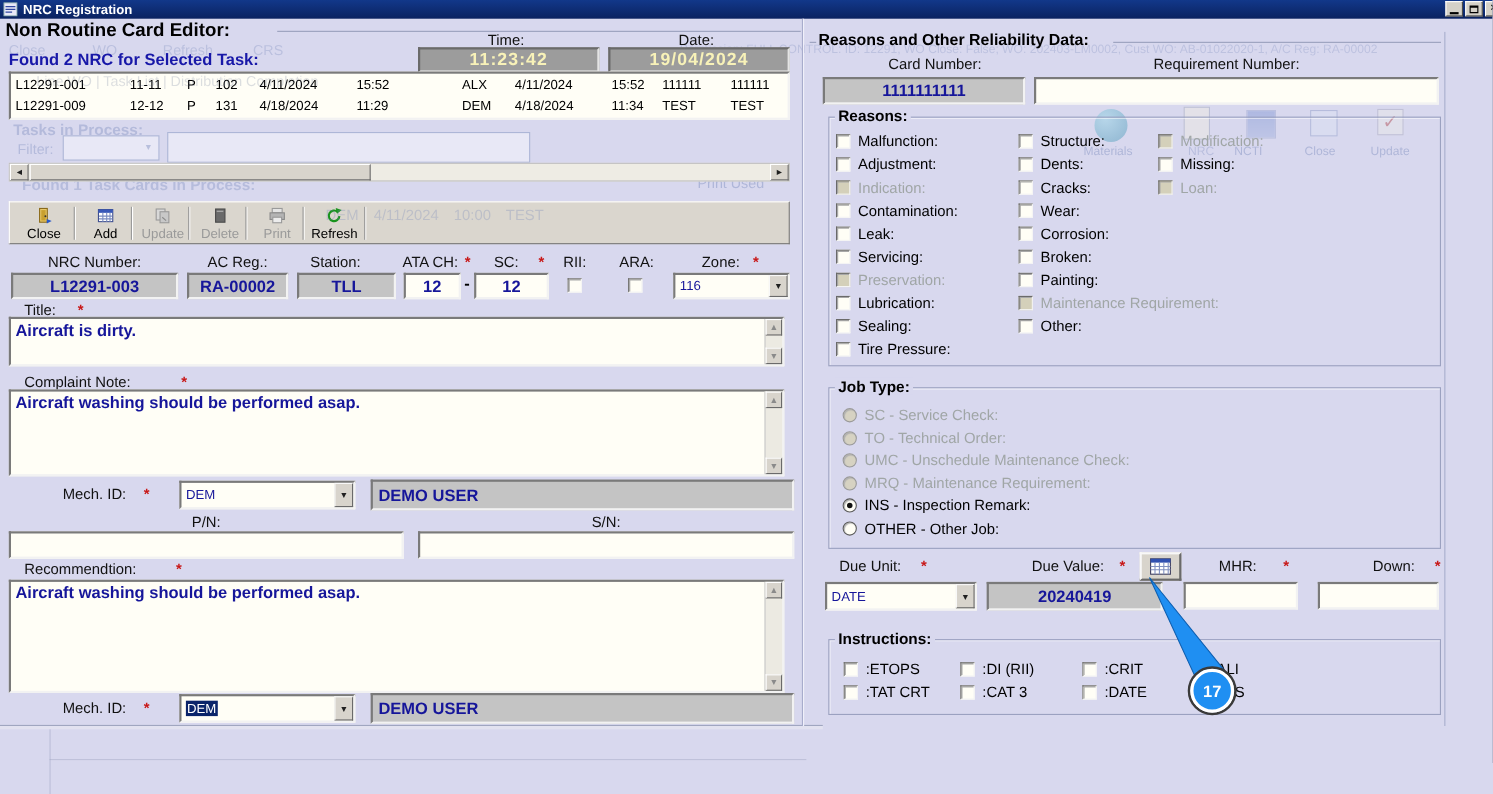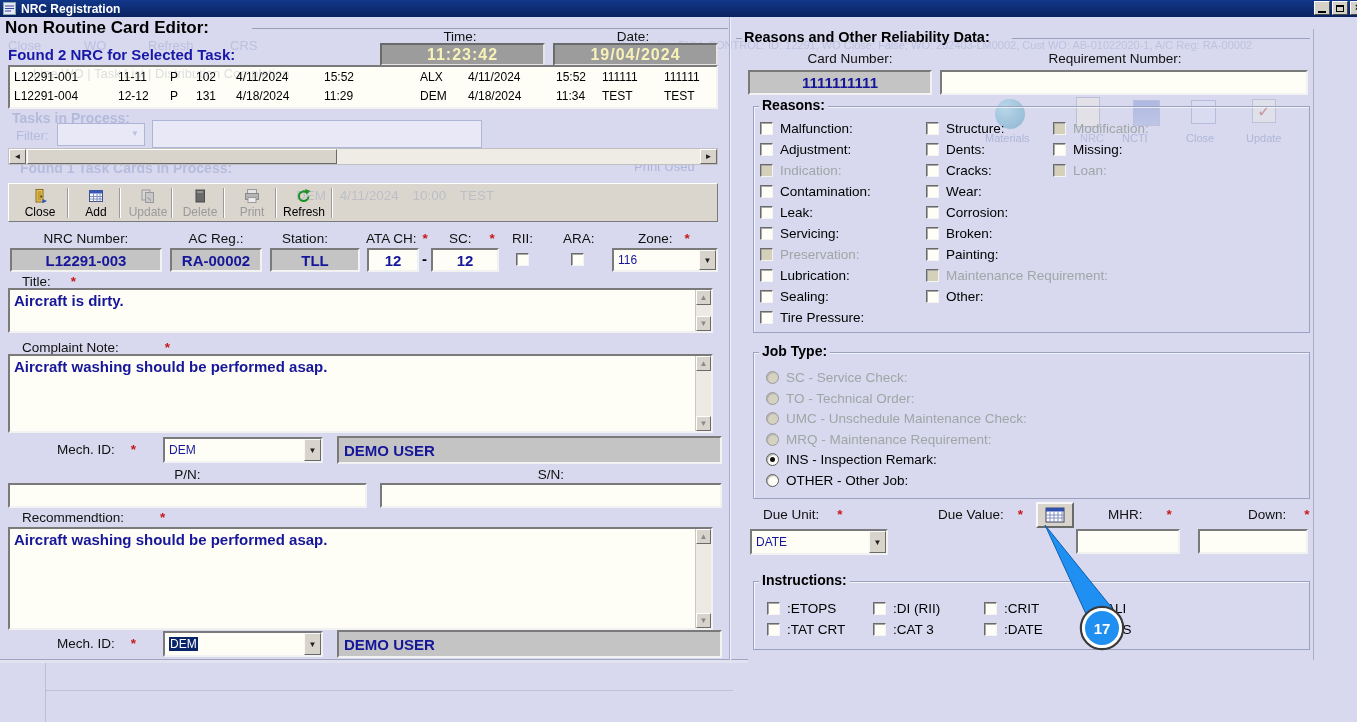--- a/index.html
+++ b/index.html
@@ -113,21 +113,21 @@
       <span class="tc" style="width:40px">102</span>
       <span class="tc" style="width:88px">4/11/2024</span>
       <span class="tc" style="width:96px">15:52</span>
       <span class="tc" style="width:48px">ALX</span>
       <span class="tc" style="width:88px">4/11/2024</span>
       <span class="tc" style="width:46px">15:52</span>
       <span class="tc" style="width:62px">111111</span>
       <span class="tc" style="width:56px">111111</span>
     </div>
     <div class="trow">
-      <span class="tc" style="width:104px">L12291-004</span>
+      <span class="tc" style="width:104px">L12291-009</span>
       <span class="tc" style="width:52px">12-12</span>
       <span class="tc" style="width:26px">P</span>
       <span class="tc" style="width:40px">131</span>
       <span class="tc" style="width:88px">4/18/2024</span>
       <span class="tc" style="width:96px">11:29</span>
       <span class="tc" style="width:48px">DEM</span>
       <span class="tc" style="width:88px">4/18/2024</span>
       <span class="tc" style="width:46px">11:34</span>
       <span class="tc" style="width:62px">TEST</span>
       <span class="tc" style="width:56px">TEST</span>
@@ -448,20 +448,21 @@
     </div>
   <div class="abs flexlbl" style="left:1248px;top:507px">
       <span class="lbl">Down:</span>
       <span class="req" style="margin-left:12px">*</span>
     </div>
 
   <div class="abs combo" style="left:750px;top:529px;width:138px;height:26px">
     <span class="cval">DATE</span>
     <span class="ddb">▼</span>
   </div>
+  <div class="abs gval ctr" style="left:897px;top:529px;width:160px;height:26px">20240419</div>
   <div class="abs wval lft" style="left:1076px;top:529px;width:104px;height:25px"></div>
   <div class="abs wval lft" style="left:1198px;top:529px;width:110px;height:25px"></div>
 
   <div class="grp" style="left:753px;top:581px;width:557px;height:69px">
     <span class="gtitle" style="left:5px;top:-10px">Instructions:</span>
     <div class="abs cbrow" style="left:13px;top:19px">
         <span class="cb"></span>
         <span>:ETOPS</span>
       </div>
     <div class="abs cbrow" style="left:119px;top:19px">

